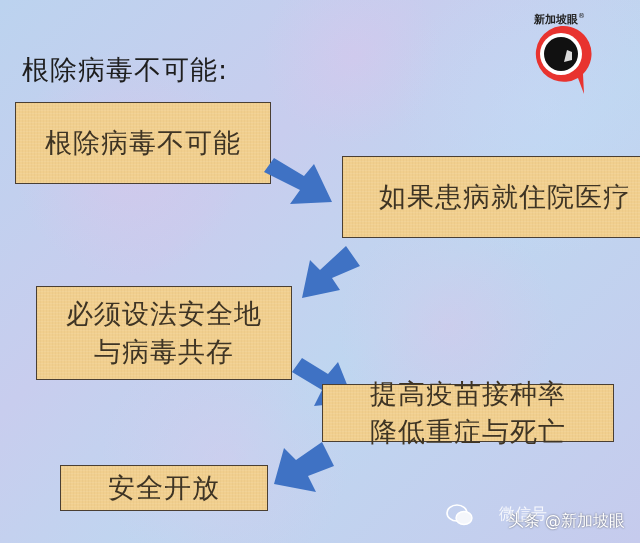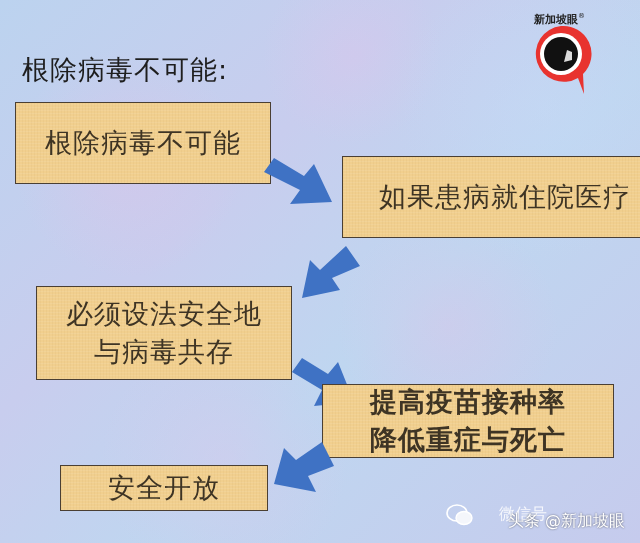--- a/index.html
+++ b/index.html
@@ -72,21 +72,21 @@
 
 <div class="box" style="left:36px;top:274px;width:256px;height:94px;margin-top:12px;">
   <div>必须设法安全地</div>
   <div>与病毒共存</div>
 </div>
 
 <svg class="arrow" style="left:290px;top:352px" width="66" height="60" viewBox="0 0 66 60">
   <polygon points="2,20 12,6 38,22 48,10 64,50 24,54 32,38" fill="#3f72c4"></polygon>
 </svg>
 
-<div class="box" style="left:322px;top:384px;width:292px;height:74px;font-weight:bold;">
+<div class="box" style="left:322px;top:384px;width:292px;height:58px;">
   <div>提高疫苗接种率</div>
   <div>降低重症与死亡</div>
 </div>
 
 <svg class="arrow" style="left:272px;top:440px" width="66" height="62" viewBox="0 0 66 62">
   <polygon points="50,2 62,26 36,36 44,52 2,44 12,8 24,20" fill="#3f72c4"></polygon>
 </svg>
 
 <div class="box" style="left:60px;top:465px;width:208px;height:46px;">
   <div>安全开放</div>

